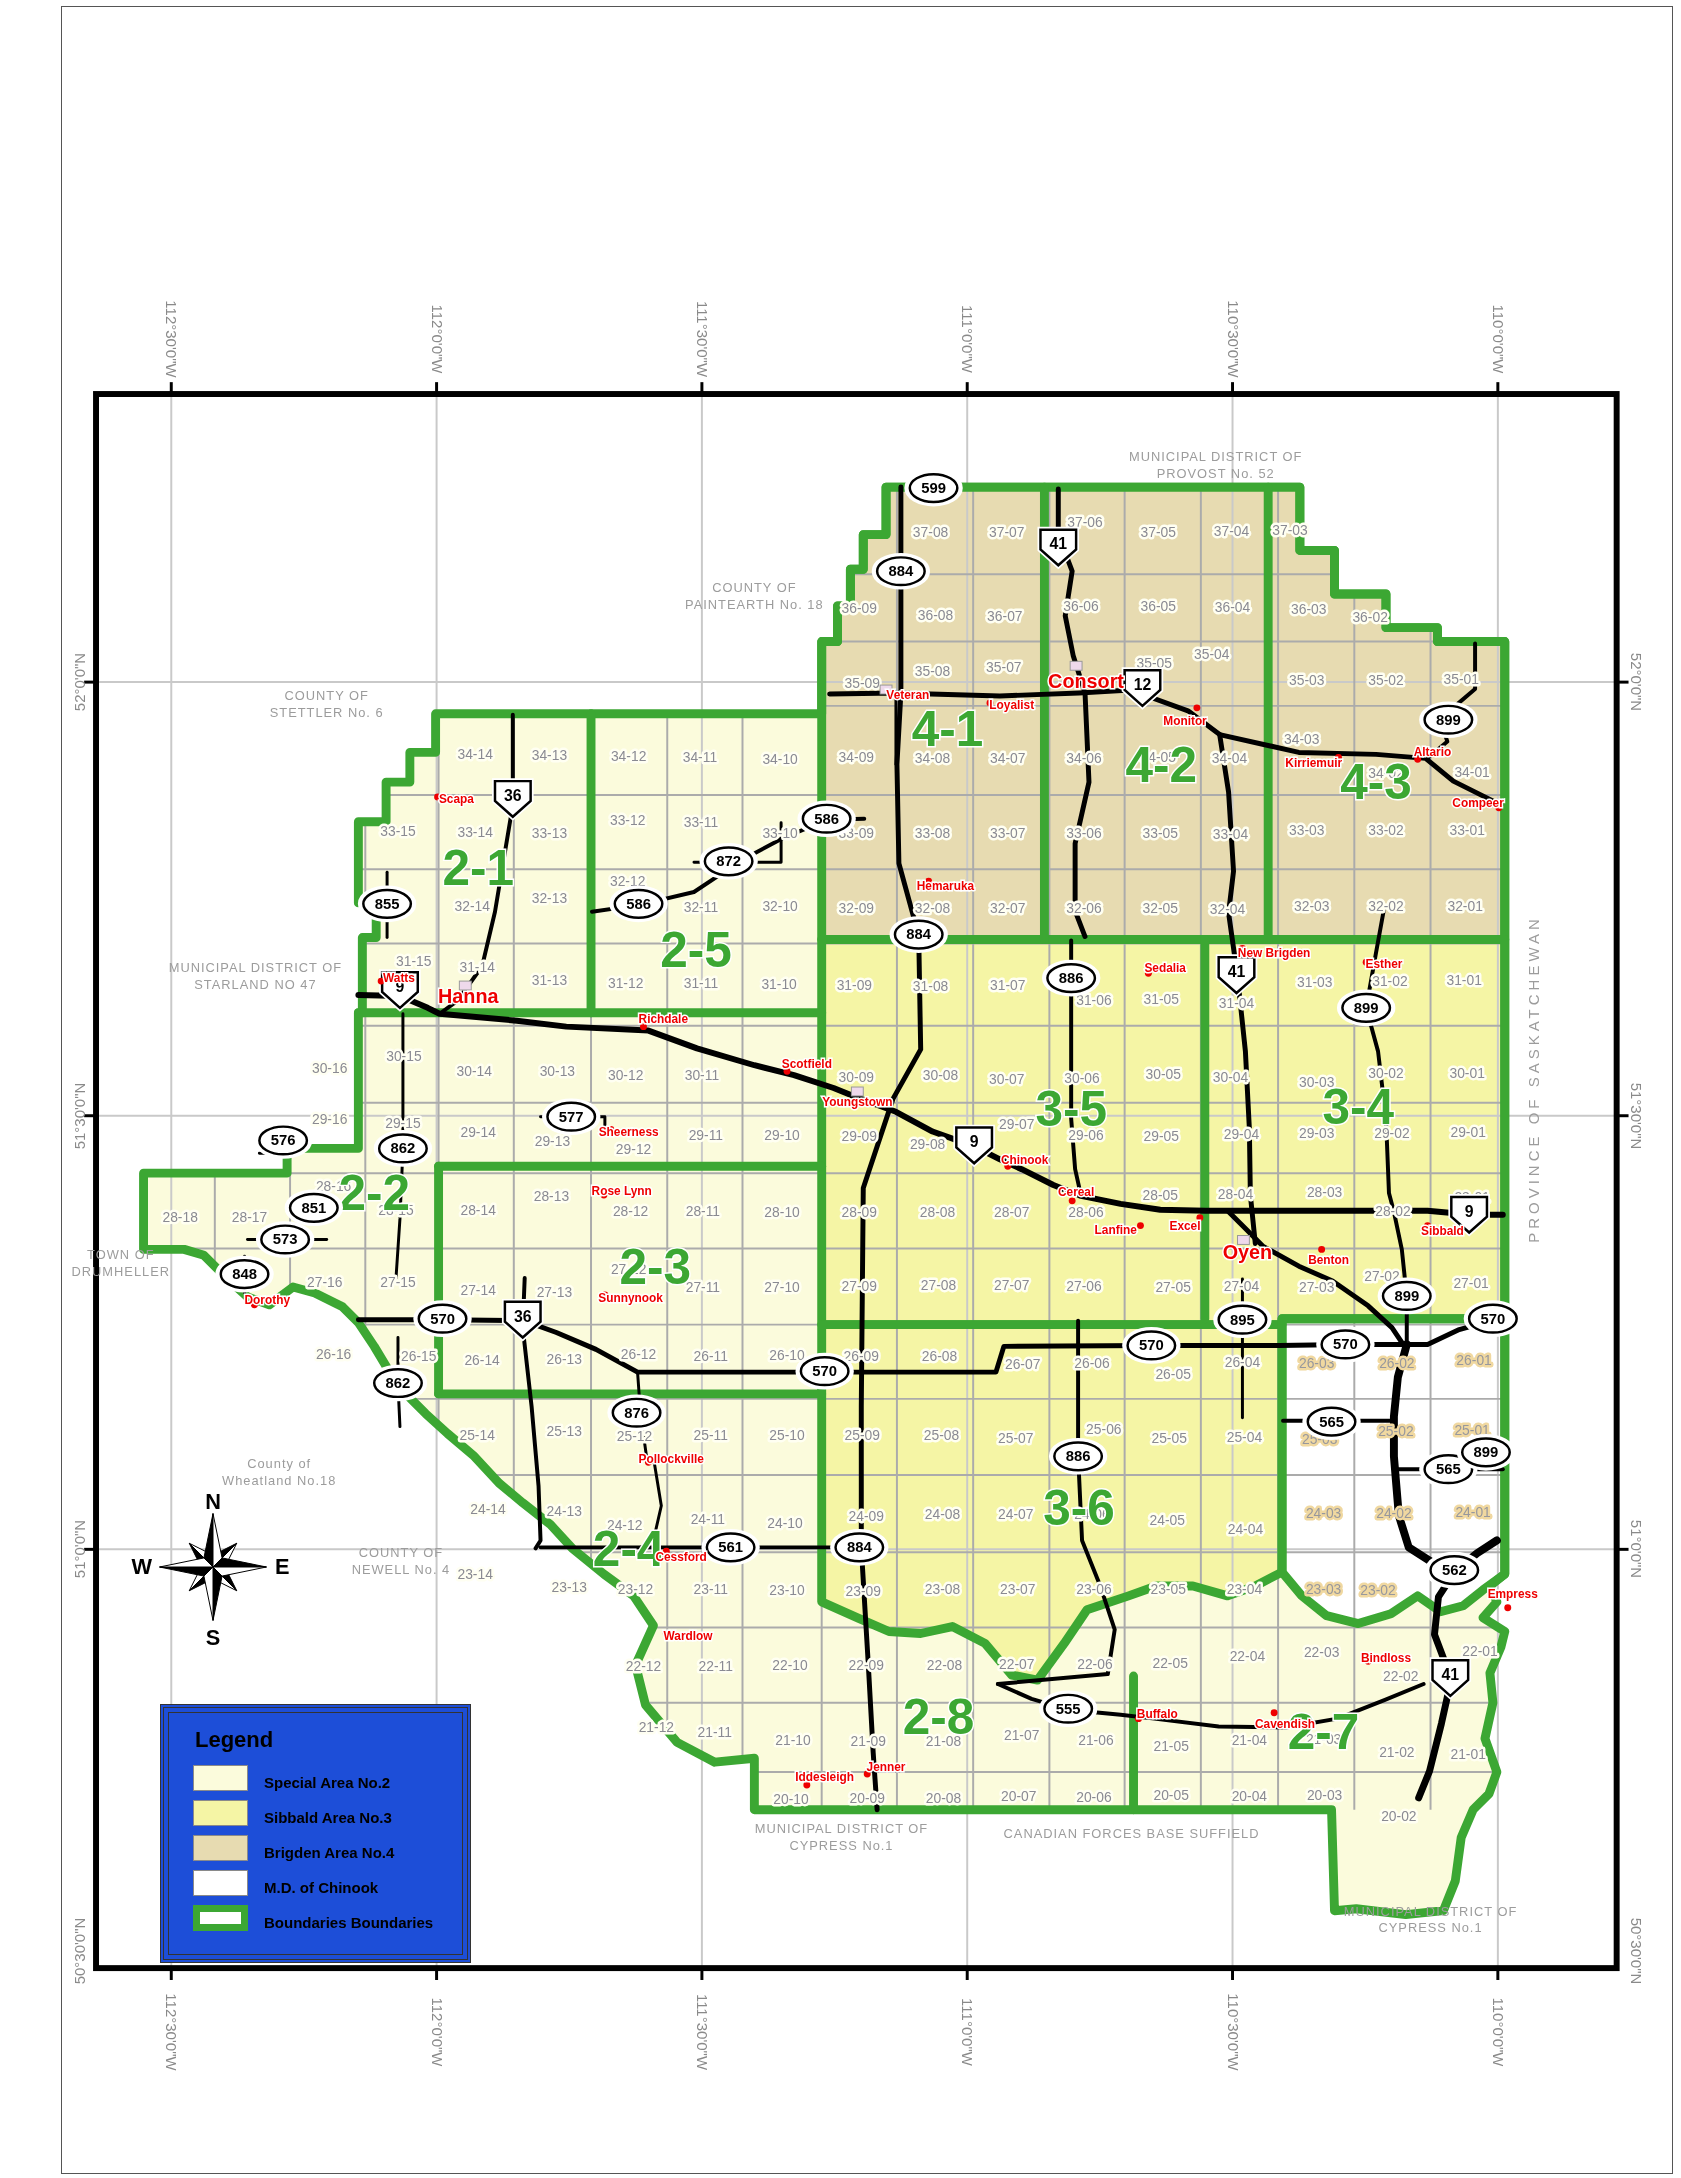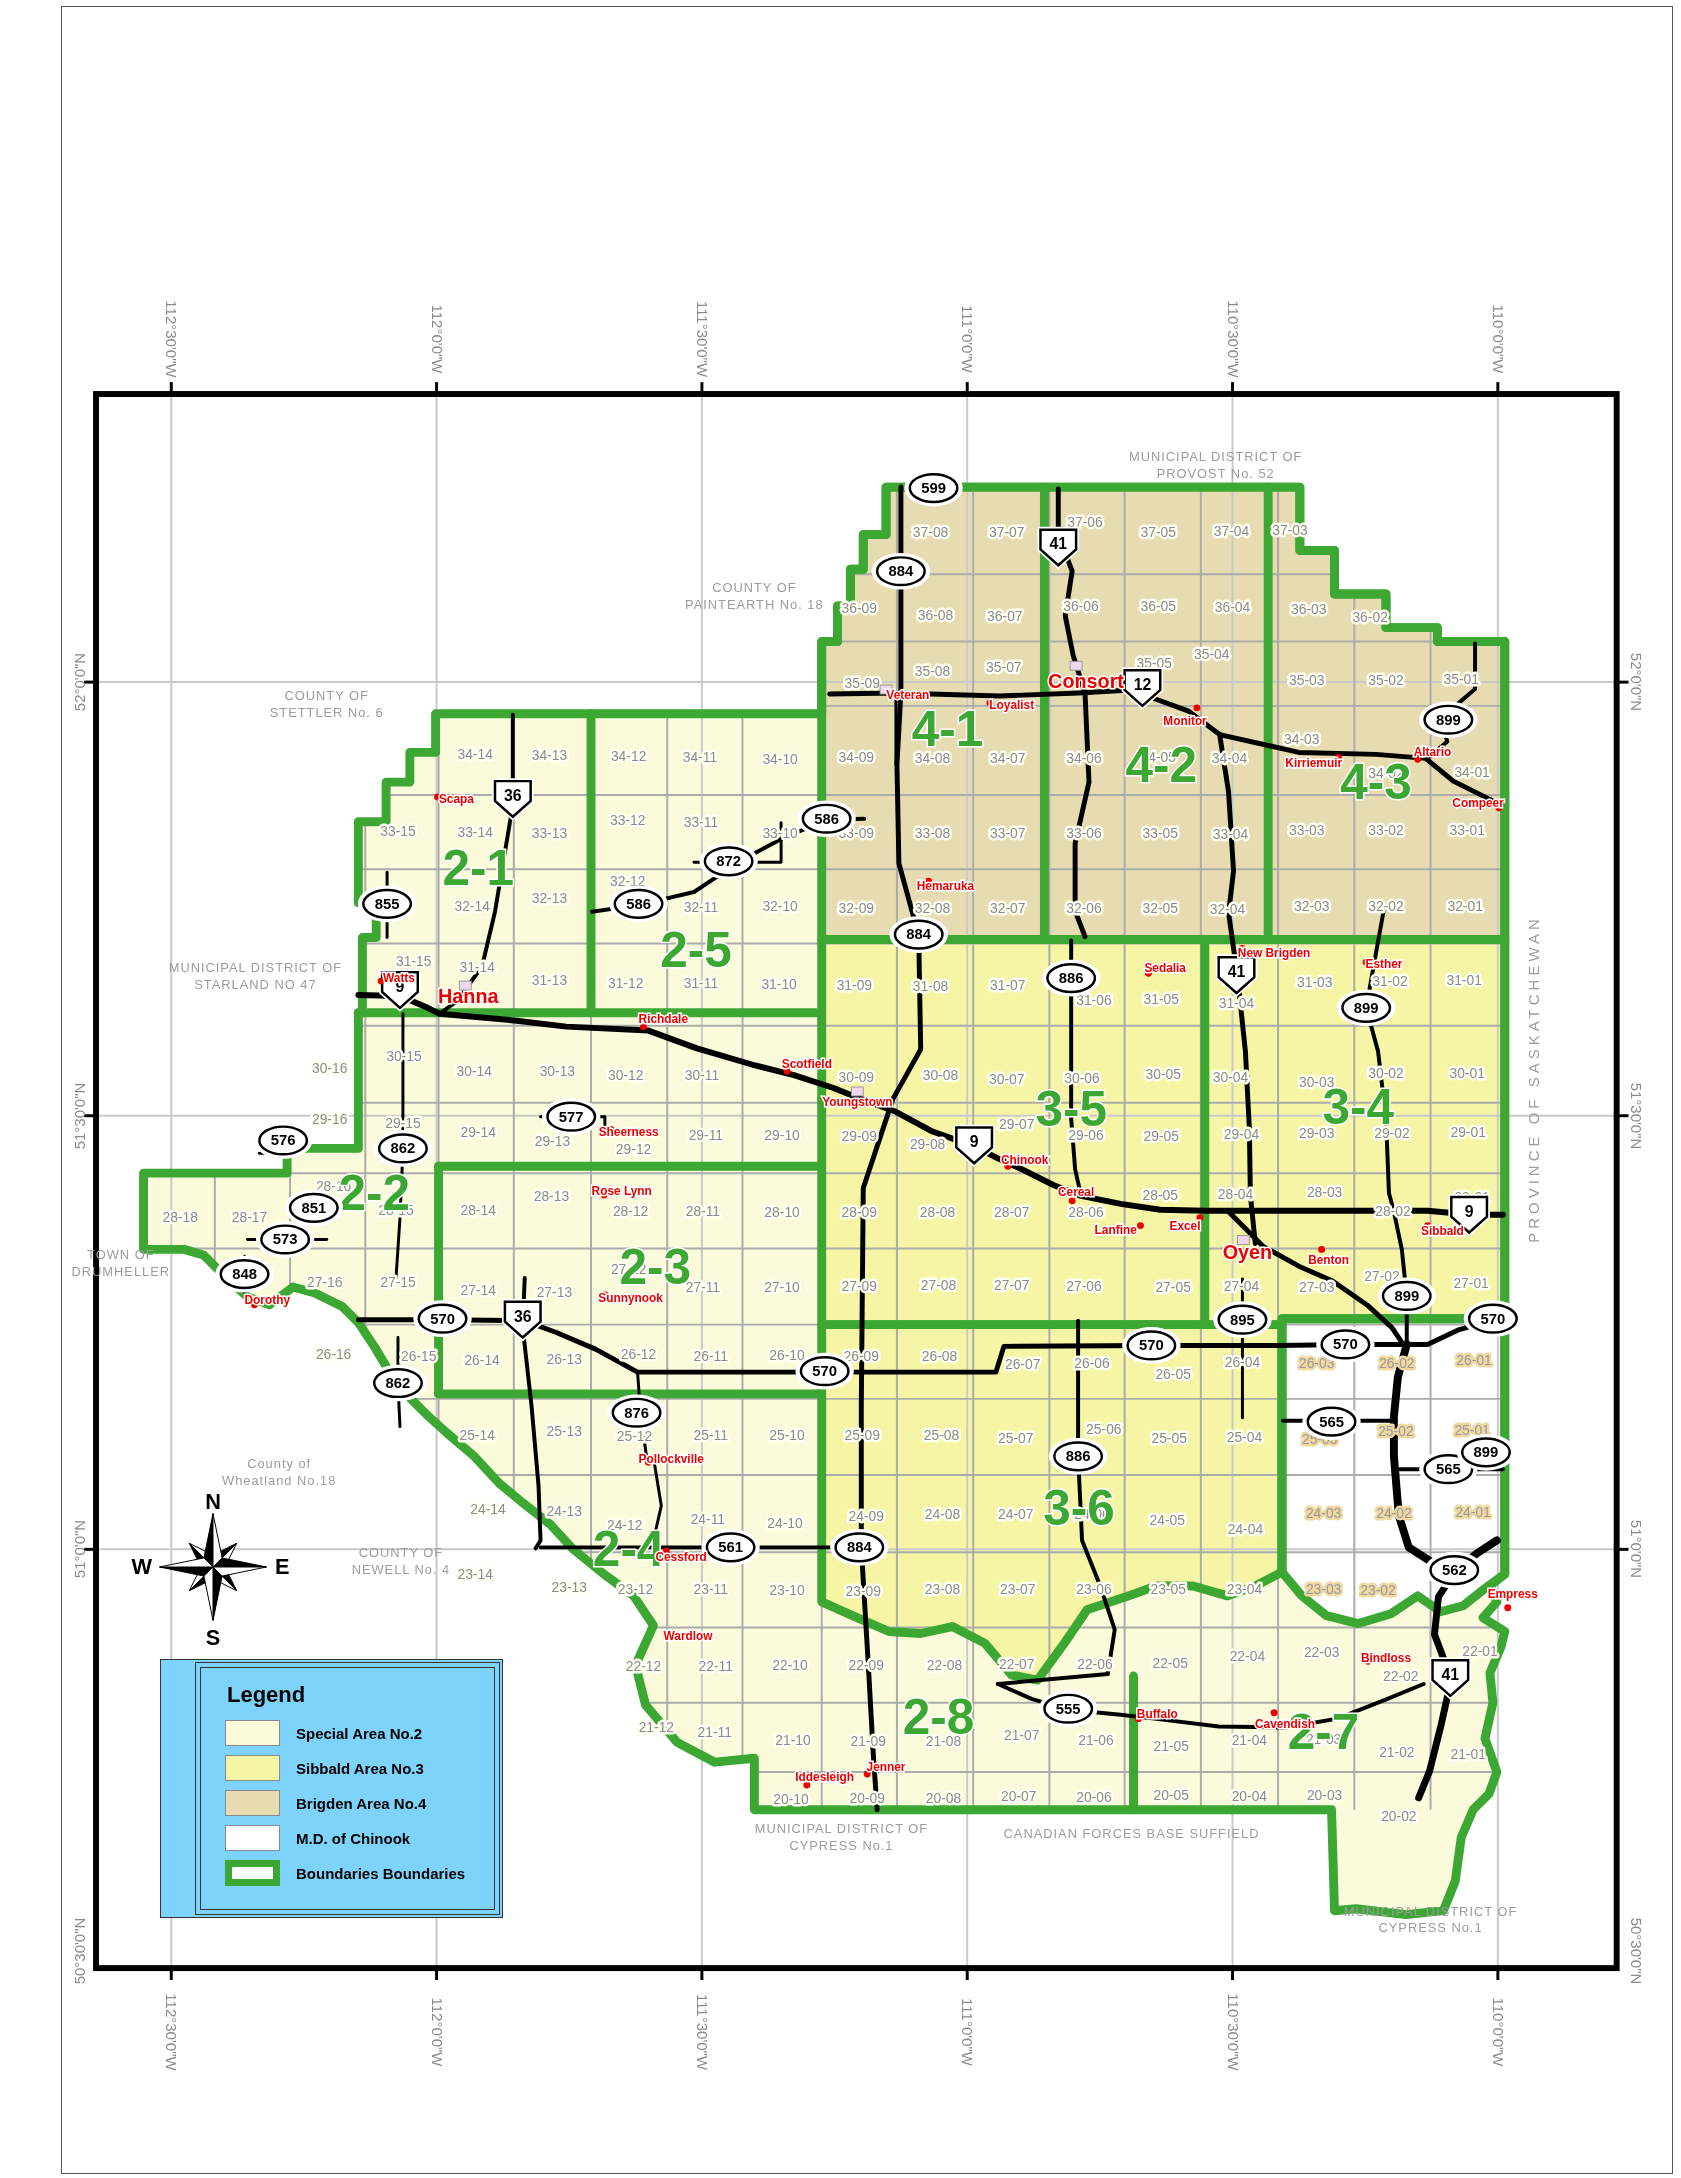--- a/index.html
+++ b/index.html
@@ -8,25 +8,25 @@
   .sheet-border{position:absolute;left:61px;top:6px;width:1610px;height:2166px;border:1px solid #555;}
   .page-title{position:absolute;left:874px;top:198px;transform:translateX(-50%);margin:0;
         font-size:63px;font-weight:400;color:#000;white-space:nowrap;letter-spacing:1px;}
   #map-svg{position:absolute;left:0;top:0;}
   svg text{font-family:"Liberation Sans", sans-serif;}
   .edge-label{position:absolute;color:#8a8a8a;font-size:15px;white-space:nowrap;}
   .edge-top,.edge-bottom,.edge-right{transform:translate(-50%,-50%) rotate(90deg);}
   .edge-left{transform:translate(-50%,-50%) rotate(-90deg);}
   .province-label{position:absolute;left:1533px;top:1079px;transform:translate(-50%,-50%) rotate(-90deg);
         color:#9c9c9c;font-size:15px;letter-spacing:4px;white-space:nowrap;}
-  .legend{position:absolute;left:160px;top:1659px;width:309px;border:1px solid #333;background:#7dd3fc;padding-left:32px;}
+  .legend{position:absolute;left:160px;top:1704px;width:309px;border:1px solid #333;background:#1d4ed8;}
   .legend-mid{border:1px solid #333;margin:2px;}
   .legend-inner{border:1px solid #333;margin:4px;padding:12px 0 14px 24px;}
   .legend-title{font-size:22px;font-weight:700;color:#000;margin:2px 0 12px 2px;}
-  .legend-item{display:flex;align-items:center;margin:9px 0;}
+  .legend-item{display:flex;align-items:flex-end;margin:9px 0;}
   .legend-swatch{width:55px;height:26px;border:1px solid #8a8a8a;box-sizing:border-box;flex:0 0 auto;}
   .legend-swatch.boundary{border:7px solid #3CA733;background:#fff;}
   .legend-label{margin-left:16px;font-size:15px;font-weight:700;color:#000;}
   .compass{position:absolute;left:213px;top:1567px;transform:translate(-50%,-50%);}
 </style>
 </head>
 <body>
 
 <div class="page">
   <div class="sheet-border"></div>

